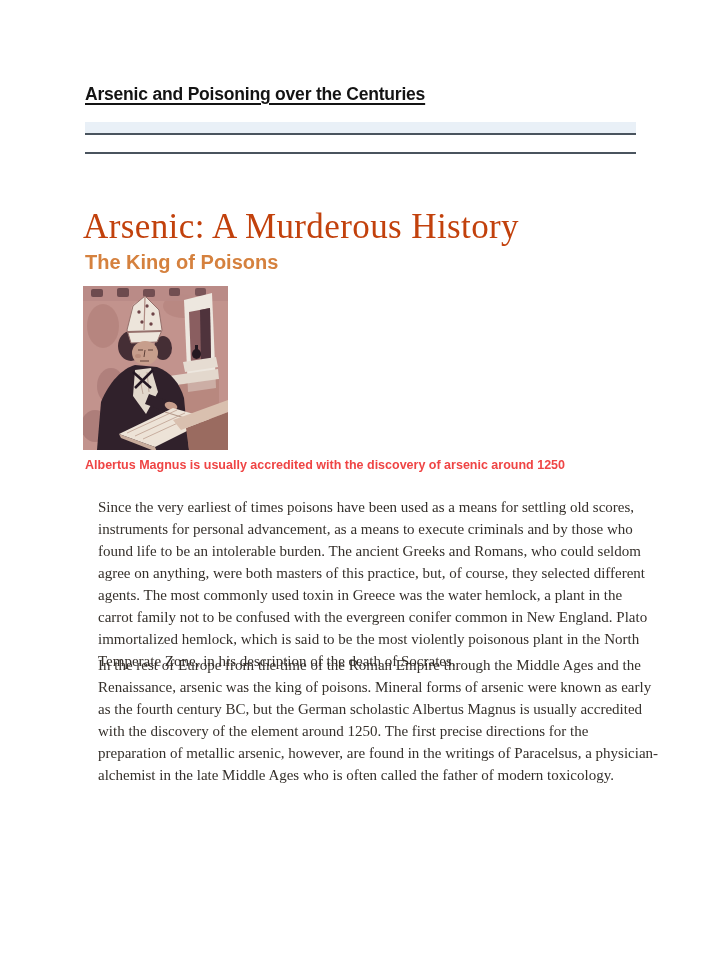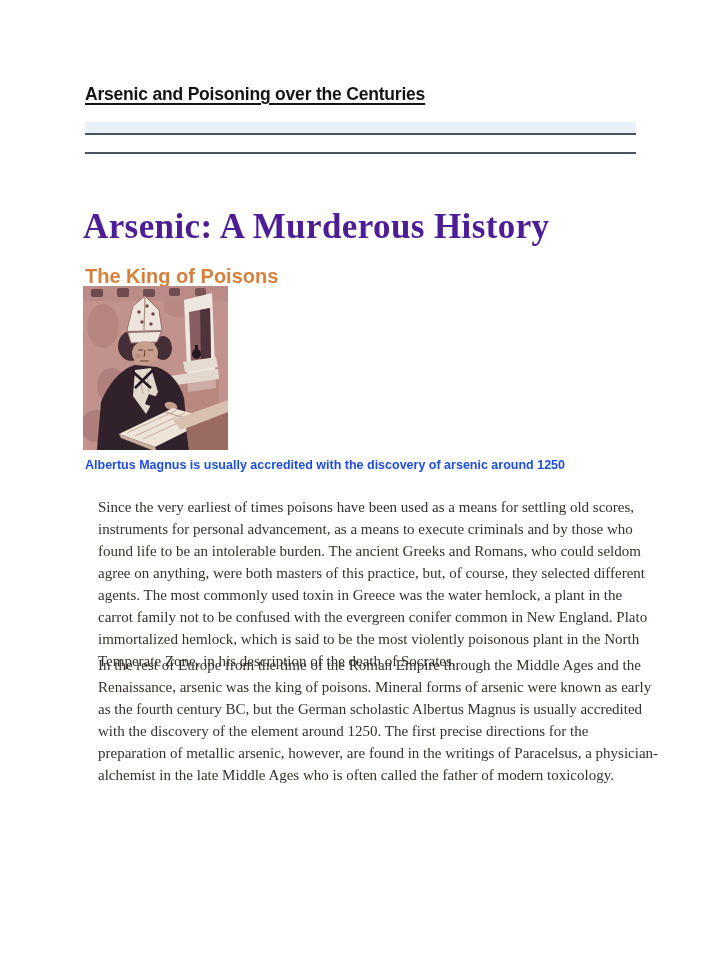--- a/index.html
+++ b/index.html
@@ -45,52 +45,51 @@
     width: 551px;
     height: 0;
     border-top: 2px solid #4A545E;
   }
   .article-title {
     position: absolute;
     left: 83px;
     top: 207px;
     margin: 0;
     font-family: "Liberation Serif", serif;
-    font-weight: 700;
+    font-weight: 400;
     font-size: 35px;
     letter-spacing: 0.4px;
-    color: #4c1d95;
+    color: #c2410c;
   }
   .article-subtitle {
     position: absolute;
     left: 85px;
     top: 251px;
     font-size: 20px;
     font-weight: 600;
     color: #D5813E;
-    margin-top: 14px;
   }
   .figure {
     position: absolute;
     left: 83px;
     top: 286px;
     width: 145px;
     height: 164px;
     margin: 0;
     line-height: 0;
   }
   .figure svg { width: 100%; height: 100%; display: block; }
   .caption {
     position: absolute;
     left: 85px;
     top: 458px;
     width: 560px;
     font-size: 12.5px;
     font-weight: bold;
-    color: #1d4ed8;
+    color: #ef4444;
   }
   .body-para {
     position: absolute;
     left: 85px;
     width: 561px;
     margin: 13px;
     font-family: "Liberation Serif", serif;
     font-size: 15px;
     line-height: 22px;
     color: #35302B;

